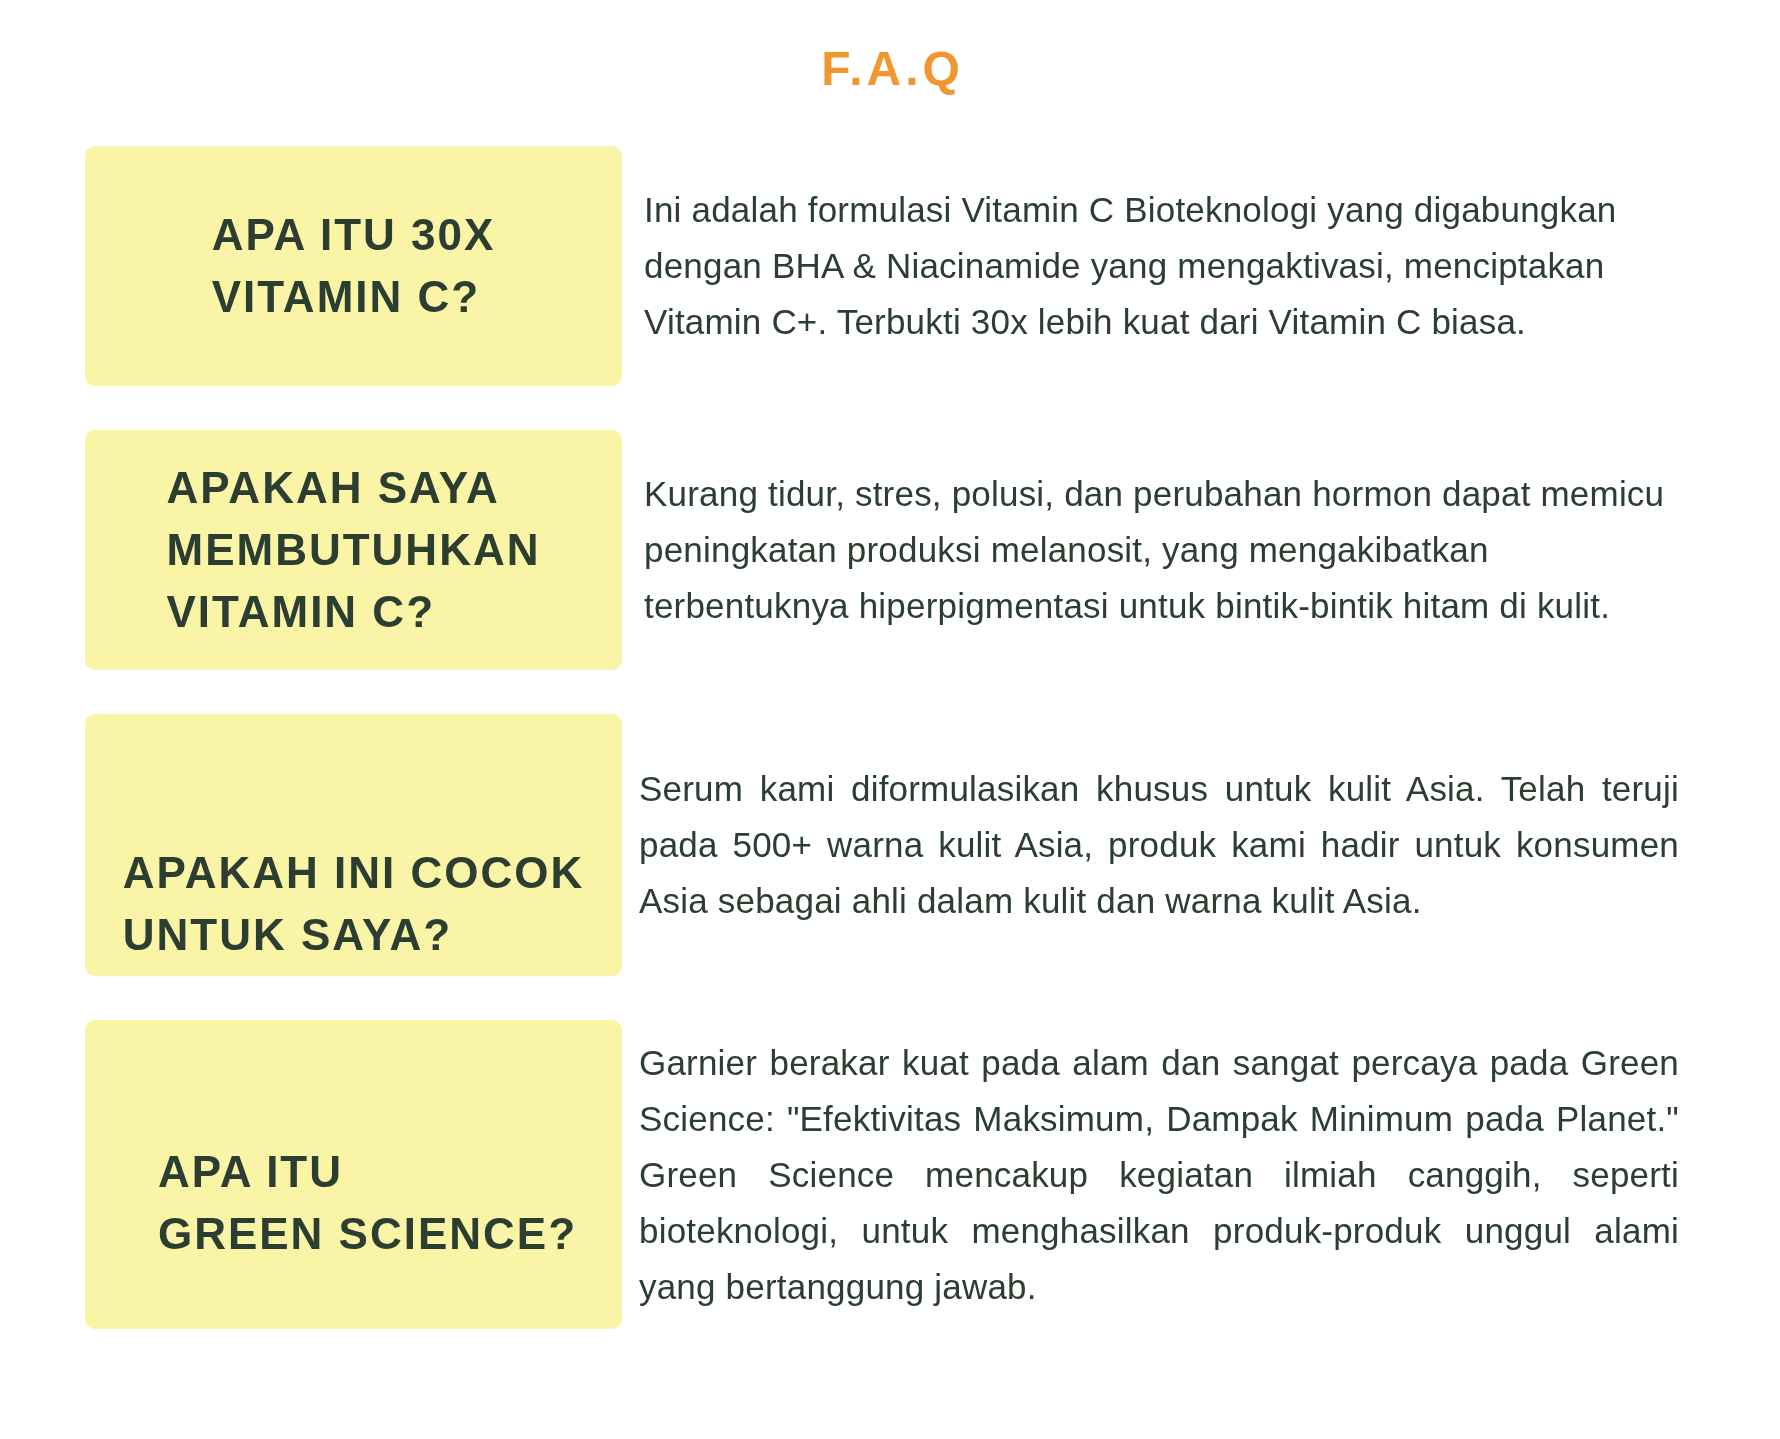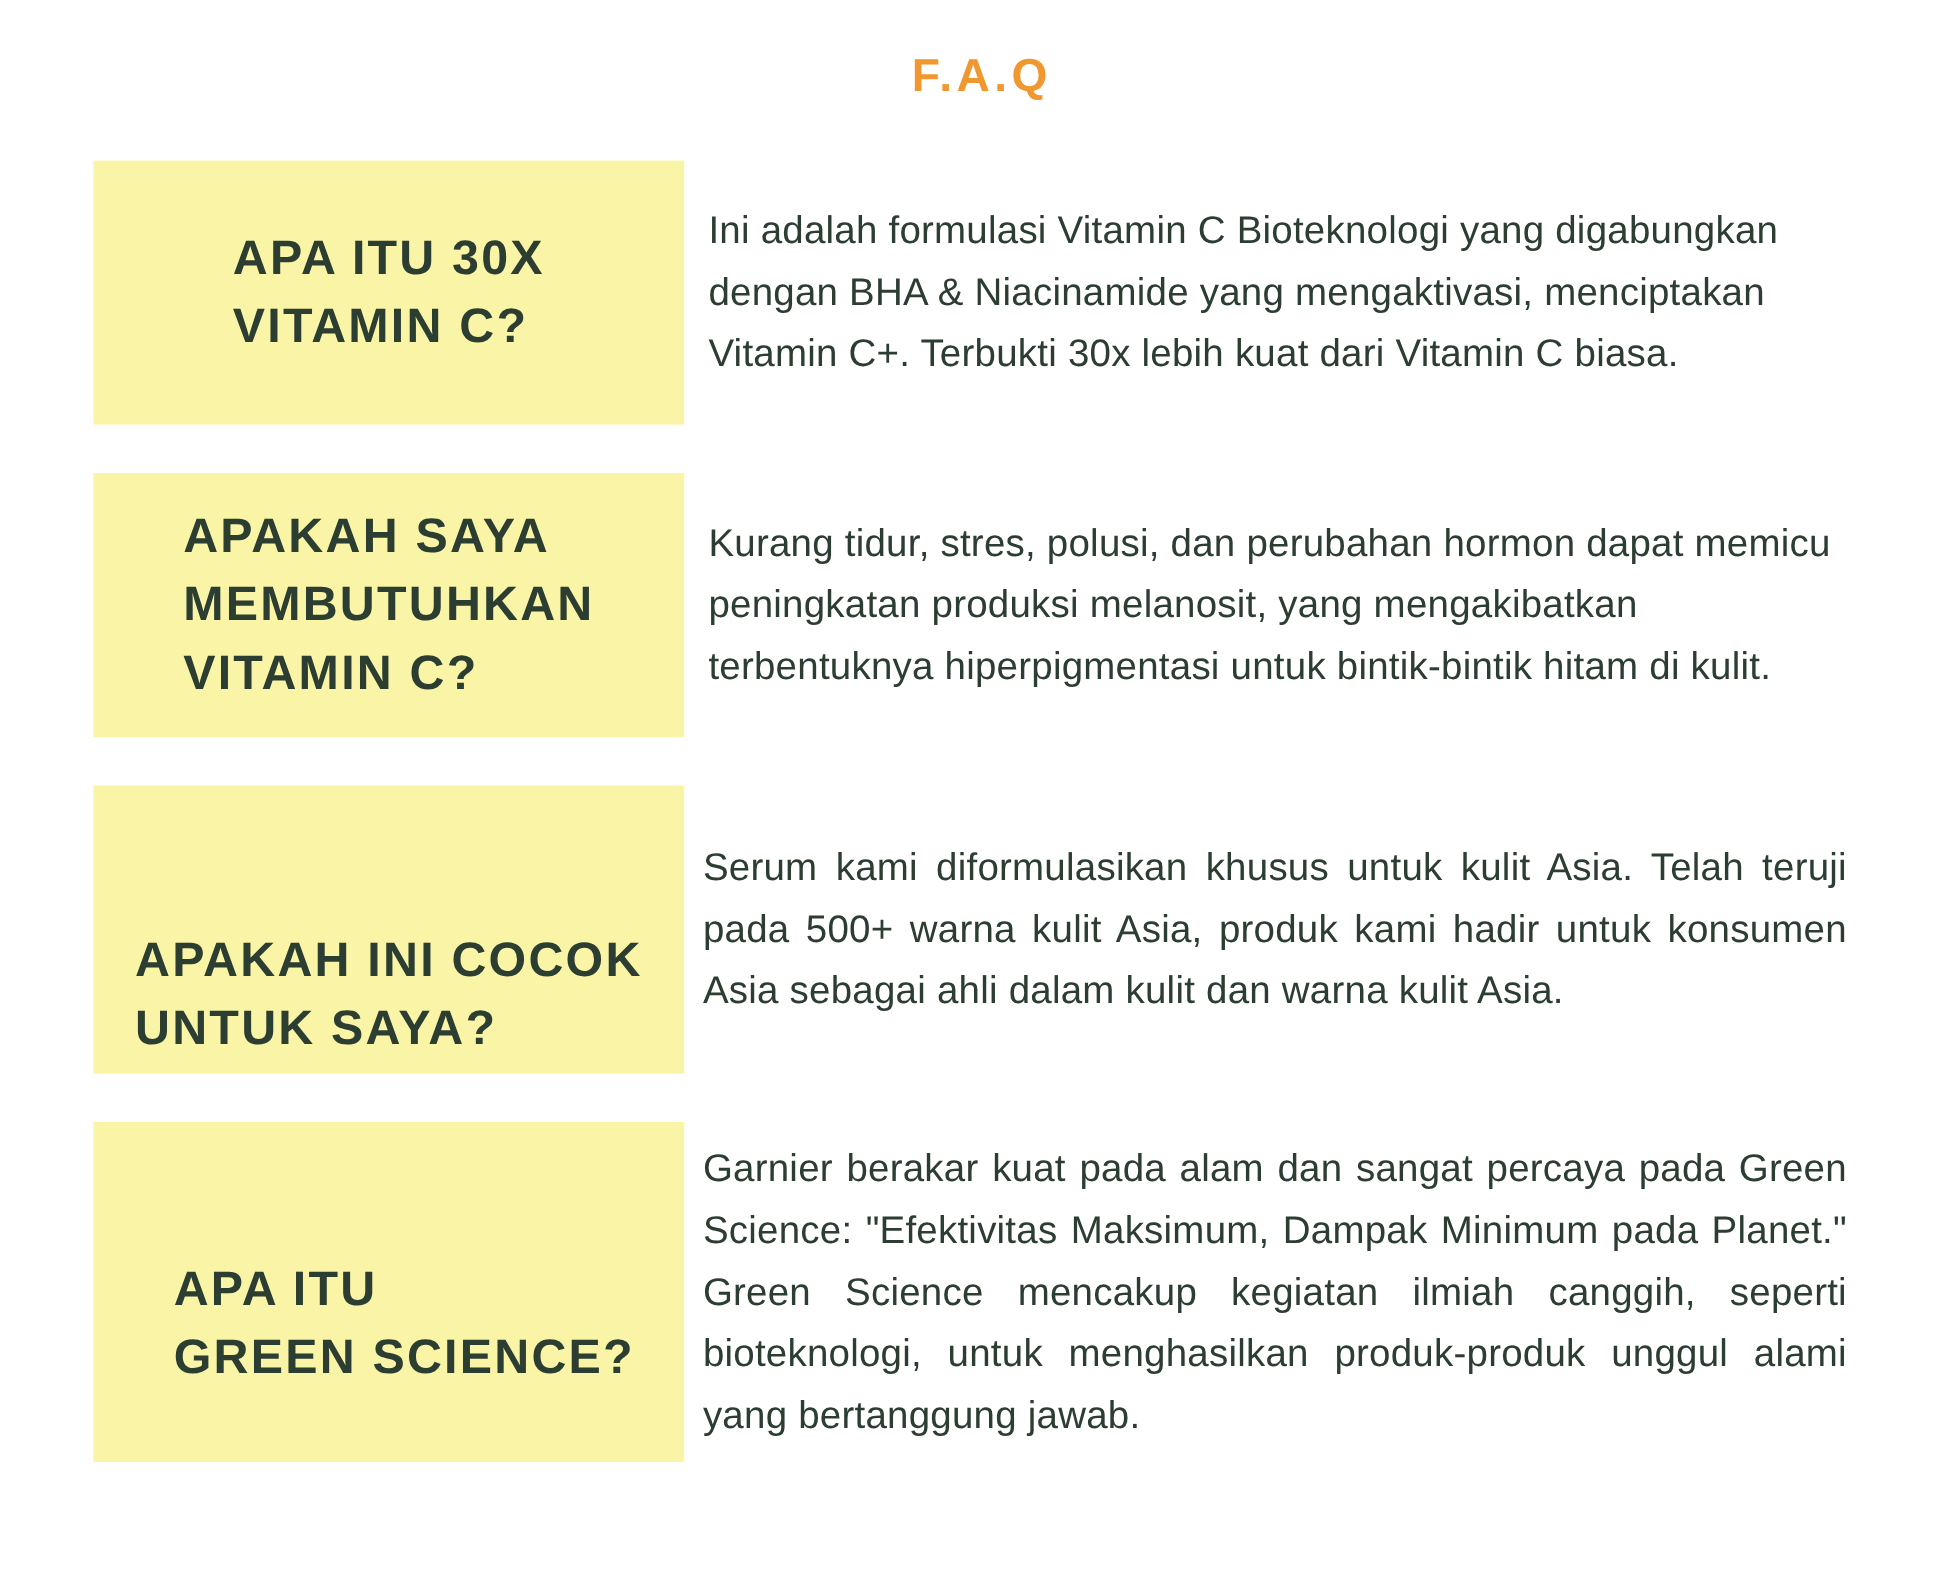--- a/index.html
+++ b/index.html
@@ -15,21 +15,21 @@
     background:#ffffff;
     font-family:"Liberation Sans",sans-serif;
     color:var(--text-green);
     overflow:hidden;
   }
   .page{
     padding:30px 80px 0 85px;
   }
   .faq-title{
     text-align:center;
-    font-size:42px;
+    font-size:48px;
     line-height:78px;
     font-weight:bold;
     letter-spacing:4px;
     color:var(--accent-orange);
     margin:0 0 38px 0;
   }
   .faq-list{
     display:block;
   }
   .faq-row{
@@ -40,20 +40,21 @@
   .faq-row:last-child{
     margin-bottom:0;
   }
   .q-box{
     flex:0 0 537px;
     width:537px;
     background:var(--box-yellow);
     display:flex;
     align-items:center;
     justify-content:center;
+    border-radius:10px;
   }
   .row-1 .q-box{min-height:240px;}
   .row-2 .q-box{min-height:240px;}
   .row-3 .q-box{min-height:262px;align-items:flex-end;}
   .row-4 .q-box{min-height:309px;padding-left:28px;}
   .q-text{
     white-space:pre-line;
     font-weight:bold;
     font-size:44px;
     line-height:62px;

